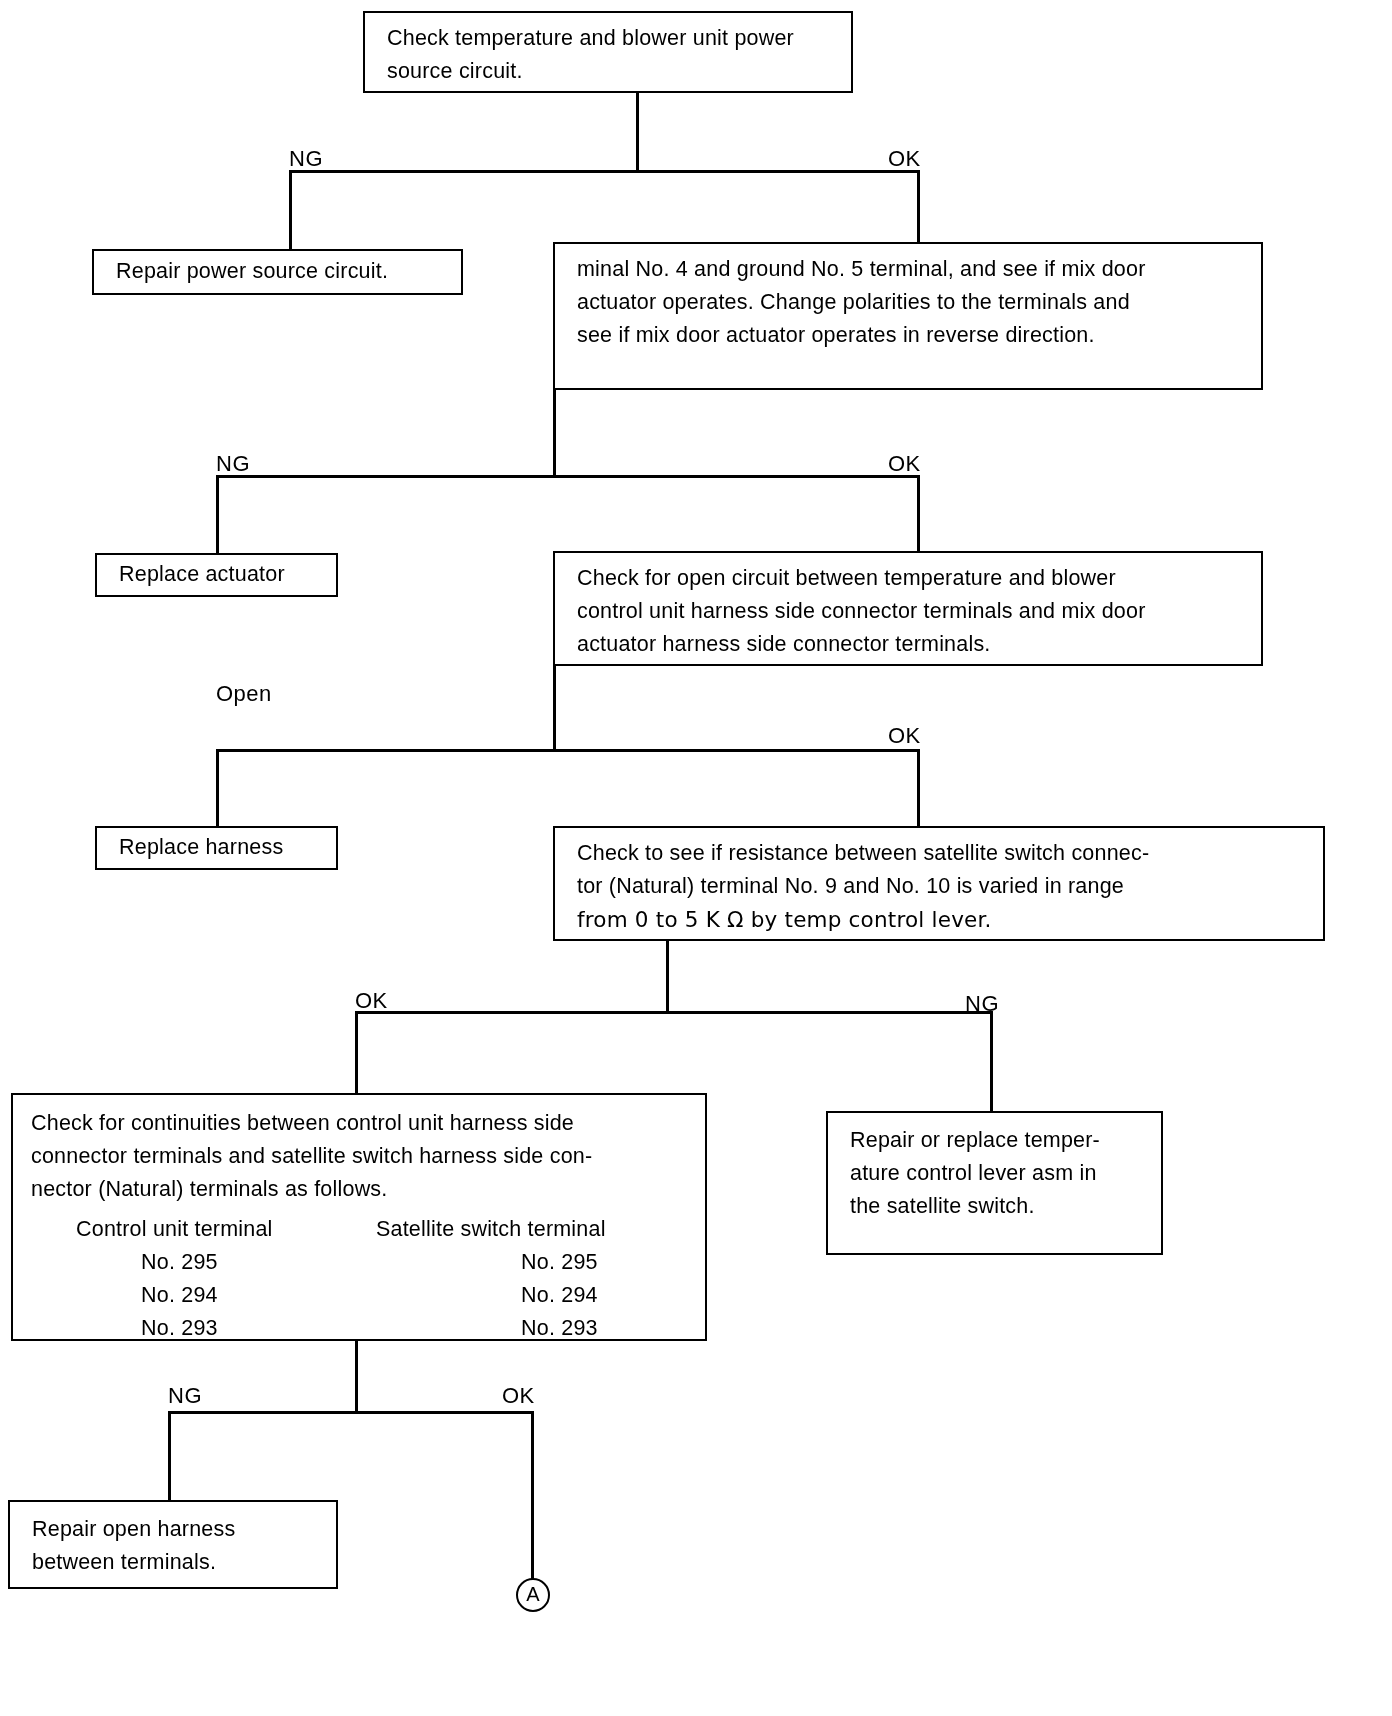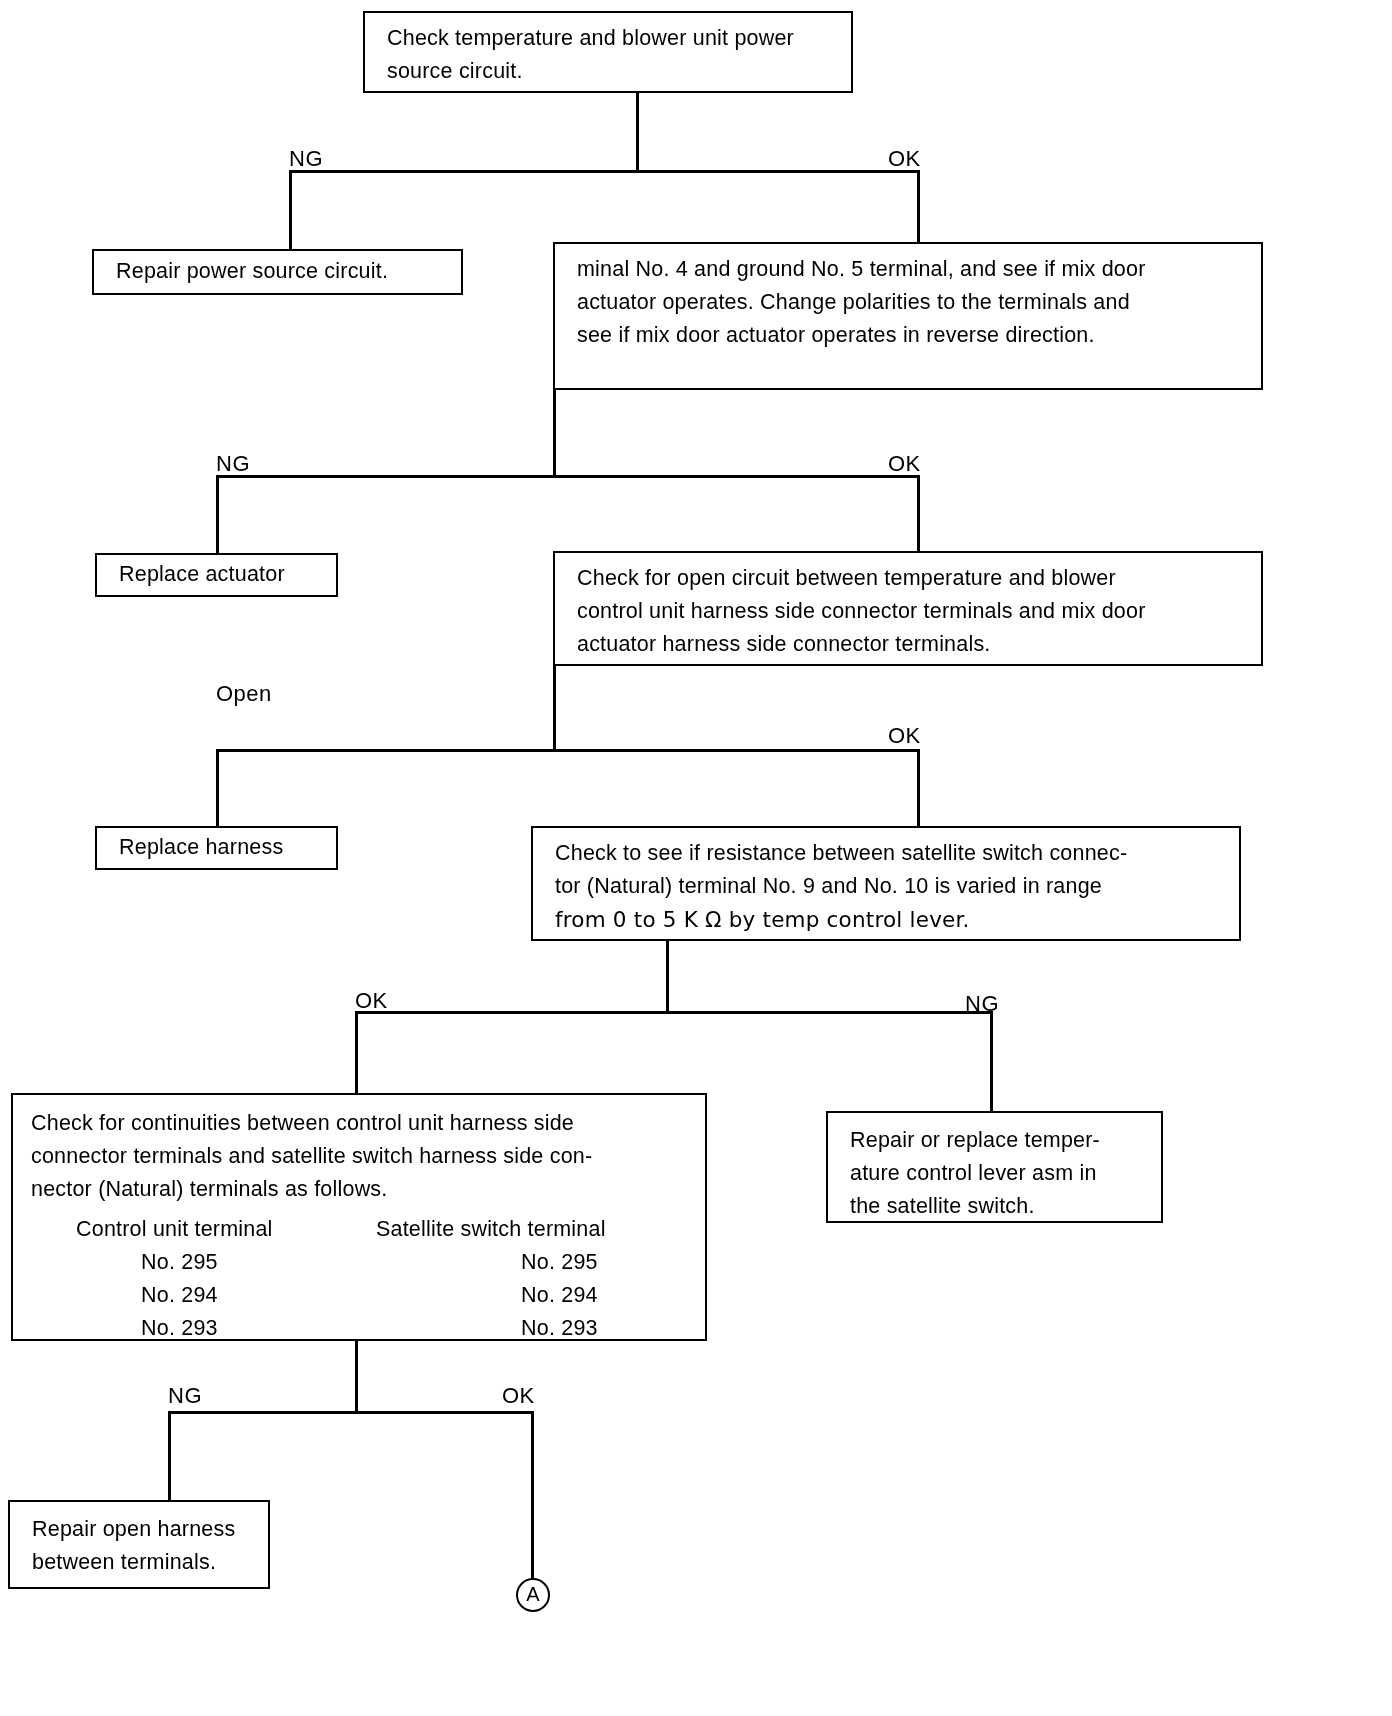--- a/index.html
+++ b/index.html
@@ -102,21 +102,21 @@
   <div class="ln lnv" style="left:216px;top:749px;height:77px;"></div>
   <div class="ln lnv" style="left:917px;top:749px;height:77px;"></div>
 
   <div class="lbl" style="left:216px;top:683px;">Open</div>
   <div class="lbl" style="left:888px;top:725px;">OK</div>
 
   <div class="box" style="left:95px;top:826px;width:243px;height:44px;padding-top:3px;">
     <p>Replace harness</p>
   </div>
 
-  <div class="box" style="left:531px;top:826px;width:710px;height:115px;">
+  <div class="box" style="left:553px;top:826px;width:772px;height:115px;">
     <p>Check to see if resistance between satellite switch connec-</p>
     <p>tor (Natural) terminal No. 9 and No. 10 is varied in range</p>
     <p class="omega">from 0 to 5 K Ω by temp control lever.</p>
   </div>
 
   <div class="ln lnv" style="left:666px;top:941px;height:70px;"></div>
   <div class="ln lnh" style="left:355px;top:1011px;width:637px;"></div>
   <div class="ln lnv" style="left:355px;top:1011px;height:82px;"></div>
   <div class="ln lnv" style="left:990px;top:1011px;height:100px;"></div>
 
@@ -141,34 +141,34 @@
         <span class="c1">No. 294</span>
         <span class="c2">No. 294</span>
       </div>
       <div class="drow">
         <span class="c1">No. 293</span>
         <span class="c2">No. 293</span>
       </div>
     </div>
   </div>
 
-  <div class="box" style="left:826px;top:1111px;width:337px;height:112px;padding-top:11px;">
+  <div class="box" style="left:826px;top:1111px;width:337px;height:144px;padding-top:11px;">
     <p>Repair or replace temper-</p>
     <p>ature control lever asm in</p>
     <p>the satellite switch.</p>
   </div>
 
   <div class="ln lnv" style="left:355px;top:1341px;height:70px;"></div>
   <div class="ln lnh" style="left:168px;top:1411px;width:365px;"></div>
   <div class="ln lnv" style="left:168px;top:1411px;height:89px;"></div>
   <div class="ln lnv" style="left:531px;top:1411px;height:170px;"></div>
 
   <div class="lbl" style="left:168px;top:1385px;">NG</div>
   <div class="lbl" style="left:502px;top:1385px;">OK</div>
 
-  <div class="box" style="left:8px;top:1500px;width:262px;height:89px;padding-top:11px;">
+  <div class="box" style="left:8px;top:1500px;width:330px;height:89px;padding-top:11px;">
     <p>Repair open harness</p>
     <p>between terminals.</p>
   </div>
 
   <div class="circmark" style="left:516px;top:1578px;">A</div>
 
 </div>
 
 </body></html>

